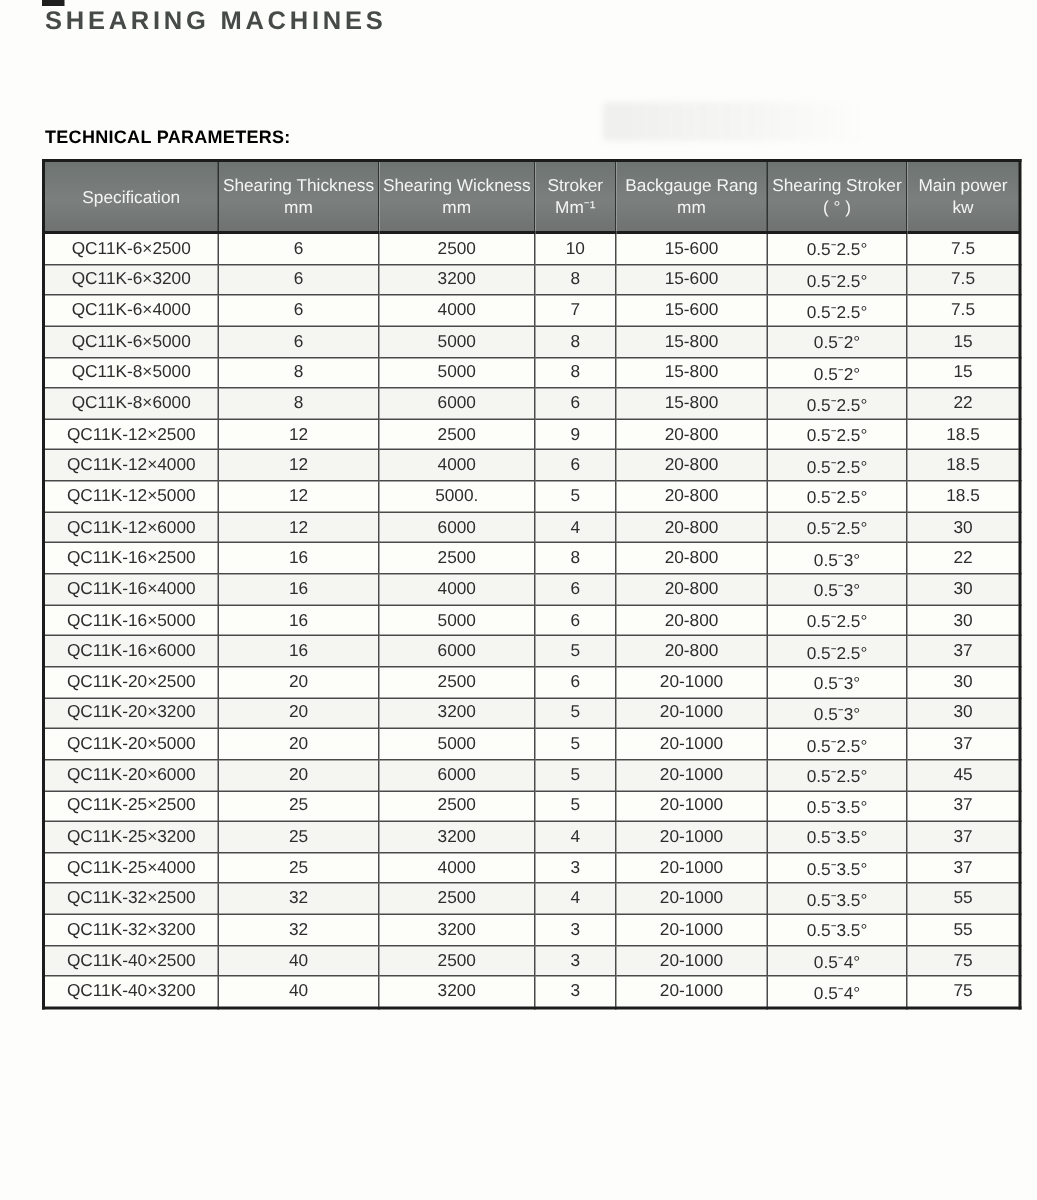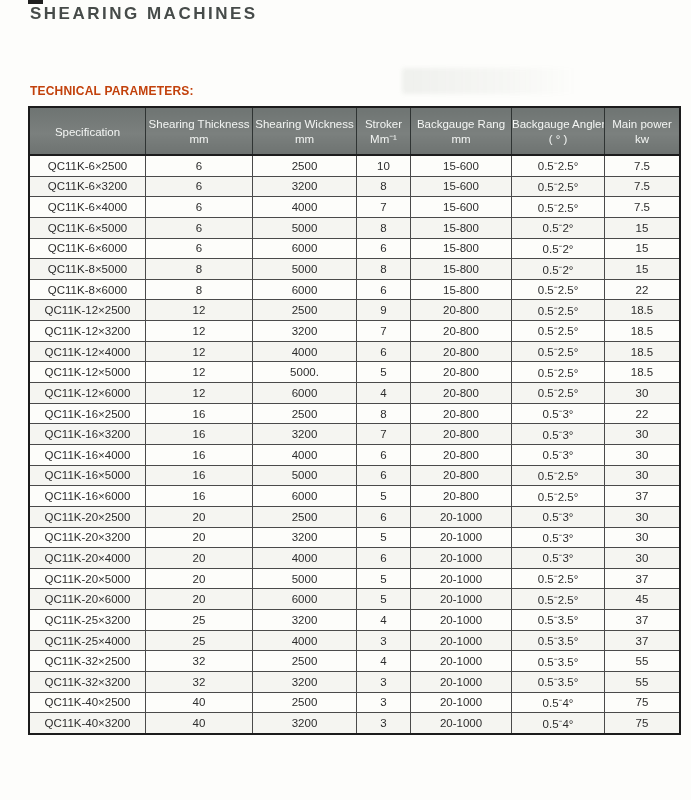--- a/index.html
+++ b/index.html
@@ -45,21 +45,21 @@
     border-radius: 3px;
   }
   .section-title {
     position: absolute;
     left: 30px;
     top: 84px;
     margin: 0;
     font-size: 12px;
     font-weight: bold;
     letter-spacing: 0.2px;
-    color: #c2410c;
+    color: #000000;
   }
   table.params {
     position: absolute;
     left: 28px;
     top: 106px;
     width: 645px;
     border-collapse: collapse;
     table-layout: fixed;
     border: 2px solid #1c1c1c;
   }
@@ -147,21 +147,21 @@
           </th>
           <th class="col-3">
             <div class="h-line1">Stroker</div>
             <div class="h-line2">Mm⁻¹</div>
           </th>
           <th class="col-4">
             <div class="h-line1">Backgauge Rang</div>
             <div class="h-line2">mm</div>
           </th>
           <th class="col-5">
-            <div class="h-line1">Backgauge Angler</div>
+            <div class="h-line1">Shearing Stroker</div>
             <div class="h-line2">( ° )</div>
           </th>
           <th class="col-6">
             <div class="h-line1">Main power</div>
             <div class="h-line2">kw</div>
           </th>
         </tr>
     </thead>
     <tbody id="table-body">
         <tr>
@@ -194,29 +194,20 @@
         <tr>
           <td class="col-0">QC11K-6×5000</td>
           <td class="col-1">6</td>
           <td class="col-2">5000</td>
           <td class="col-3">8</td>
           <td class="col-4">15-800</td>
           <td class="col-5">0.5⁻2°</td>
           <td class="col-6">15</td>
         </tr>
         <tr>
-          <td class="col-0">QC11K-6×6000</td>
-          <td class="col-1">6</td>
-          <td class="col-2">6000</td>
-          <td class="col-3">6</td>
-          <td class="col-4">15-800</td>
-          <td class="col-5">0.5⁻2°</td>
-          <td class="col-6">15</td>
-        </tr>
-        <tr>
           <td class="col-0">QC11K-8×5000</td>
           <td class="col-1">8</td>
           <td class="col-2">5000</td>
           <td class="col-3">8</td>
           <td class="col-4">15-800</td>
           <td class="col-5">0.5⁻2°</td>
           <td class="col-6">15</td>
         </tr>
         <tr>
           <td class="col-0">QC11K-8×6000</td>
@@ -230,29 +221,20 @@
         <tr>
           <td class="col-0">QC11K-12×2500</td>
           <td class="col-1">12</td>
           <td class="col-2">2500</td>
           <td class="col-3">9</td>
           <td class="col-4">20-800</td>
           <td class="col-5">0.5⁻2.5°</td>
           <td class="col-6">18.5</td>
         </tr>
         <tr>
-          <td class="col-0">QC11K-12×3200</td>
-          <td class="col-1">12</td>
-          <td class="col-2">3200</td>
-          <td class="col-3">7</td>
-          <td class="col-4">20-800</td>
-          <td class="col-5">0.5⁻2.5°</td>
-          <td class="col-6">18.5</td>
-        </tr>
-        <tr>
           <td class="col-0">QC11K-12×4000</td>
           <td class="col-1">12</td>
           <td class="col-2">4000</td>
           <td class="col-3">6</td>
           <td class="col-4">20-800</td>
           <td class="col-5">0.5⁻2.5°</td>
           <td class="col-6">18.5</td>
         </tr>
         <tr>
           <td class="col-0">QC11K-12×5000</td>
@@ -275,29 +257,20 @@
         <tr>
           <td class="col-0">QC11K-16×2500</td>
           <td class="col-1">16</td>
           <td class="col-2">2500</td>
           <td class="col-3">8</td>
           <td class="col-4">20-800</td>
           <td class="col-5">0.5⁻3°</td>
           <td class="col-6">22</td>
         </tr>
         <tr>
-          <td class="col-0">QC11K-16×3200</td>
-          <td class="col-1">16</td>
-          <td class="col-2">3200</td>
-          <td class="col-3">7</td>
-          <td class="col-4">20-800</td>
-          <td class="col-5">0.5⁻3°</td>
-          <td class="col-6">30</td>
-        </tr>
-        <tr>
           <td class="col-0">QC11K-16×4000</td>
           <td class="col-1">16</td>
           <td class="col-2">4000</td>
           <td class="col-3">6</td>
           <td class="col-4">20-800</td>
           <td class="col-5">0.5⁻3°</td>
           <td class="col-6">30</td>
         </tr>
         <tr>
           <td class="col-0">QC11K-16×5000</td>
@@ -329,45 +302,45 @@
         <tr>
           <td class="col-0">QC11K-20×3200</td>
           <td class="col-1">20</td>
           <td class="col-2">3200</td>
           <td class="col-3">5</td>
           <td class="col-4">20-1000</td>
           <td class="col-5">0.5⁻3°</td>
           <td class="col-6">30</td>
         </tr>
         <tr>
-          <td class="col-0">QC11K-20×4000</td>
-          <td class="col-1">20</td>
-          <td class="col-2">4000</td>
-          <td class="col-3">6</td>
-          <td class="col-4">20-1000</td>
-          <td class="col-5">0.5⁻3°</td>
-          <td class="col-6">30</td>
-        </tr>
-        <tr>
           <td class="col-0">QC11K-20×5000</td>
           <td class="col-1">20</td>
           <td class="col-2">5000</td>
           <td class="col-3">5</td>
           <td class="col-4">20-1000</td>
           <td class="col-5">0.5⁻2.5°</td>
           <td class="col-6">37</td>
         </tr>
         <tr>
           <td class="col-0">QC11K-20×6000</td>
           <td class="col-1">20</td>
           <td class="col-2">6000</td>
           <td class="col-3">5</td>
           <td class="col-4">20-1000</td>
           <td class="col-5">0.5⁻2.5°</td>
           <td class="col-6">45</td>
+        </tr>
+        <tr>
+          <td class="col-0">QC11K-25×2500</td>
+          <td class="col-1">25</td>
+          <td class="col-2">2500</td>
+          <td class="col-3">5</td>
+          <td class="col-4">20-1000</td>
+          <td class="col-5">0.5⁻3.5°</td>
+          <td class="col-6">37</td>
         </tr>
         <tr>
           <td class="col-0">QC11K-25×3200</td>
           <td class="col-1">25</td>
           <td class="col-2">3200</td>
           <td class="col-3">4</td>
           <td class="col-4">20-1000</td>
           <td class="col-5">0.5⁻3.5°</td>
           <td class="col-6">37</td>
         </tr>

